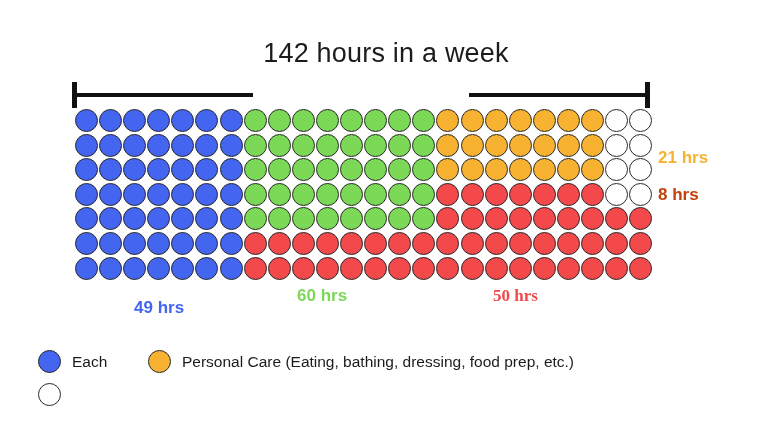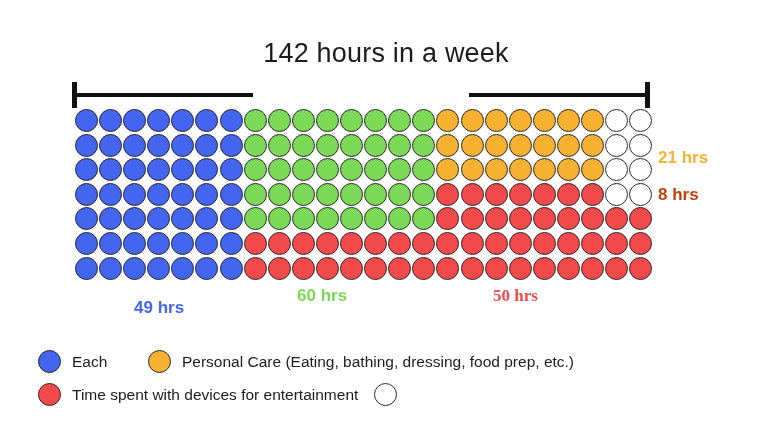--- a/index.html
+++ b/index.html
@@ -343,21 +343,17 @@
     <div class="legend-item col1">
       <div class="legend-swatch" style="background: rgb(67, 101, 240);"></div>
       <div class="legend-text">Each</div>
     </div>
     <div class="legend-item col2">
       <div class="legend-swatch" style="background: rgb(247, 178, 49);"></div>
       <div class="legend-text">Personal Care (Eating, bathing, dressing, food prep, etc.)</div>
     </div>
   </div>
   <div class="legend-row">
-    <div class="legend-item col2">
-      <div class="legend-swatch" style="background: rgb(244, 73, 75);"></div>
-      <div class="legend-text">Time spent with devices for entertainment</div>
-    </div>
     <div class="legend-item">
       <div class="legend-swatch" style="background: rgb(255, 255, 255);"></div>
     </div>
   </div>
 </div>
 
 </body></html>

